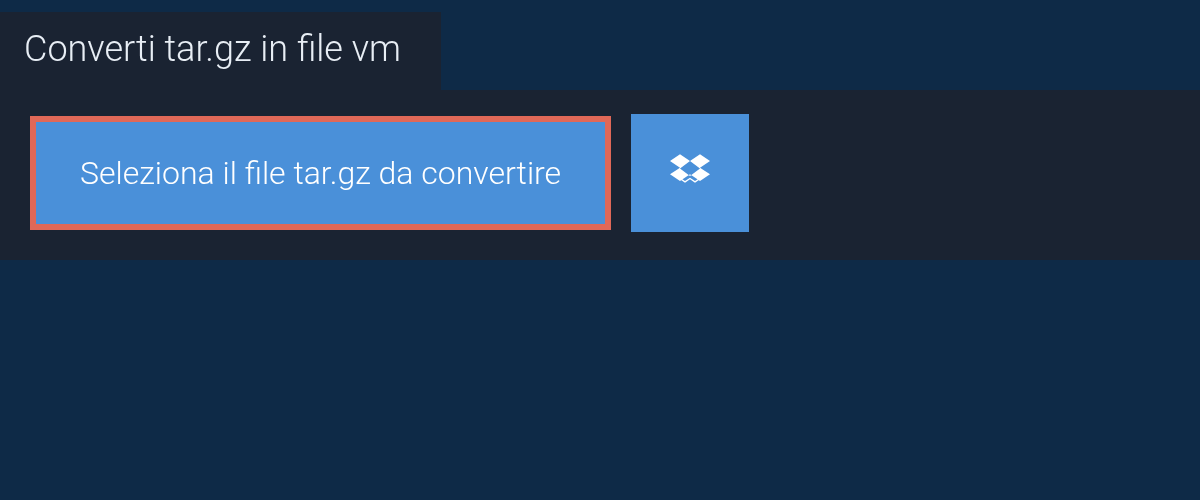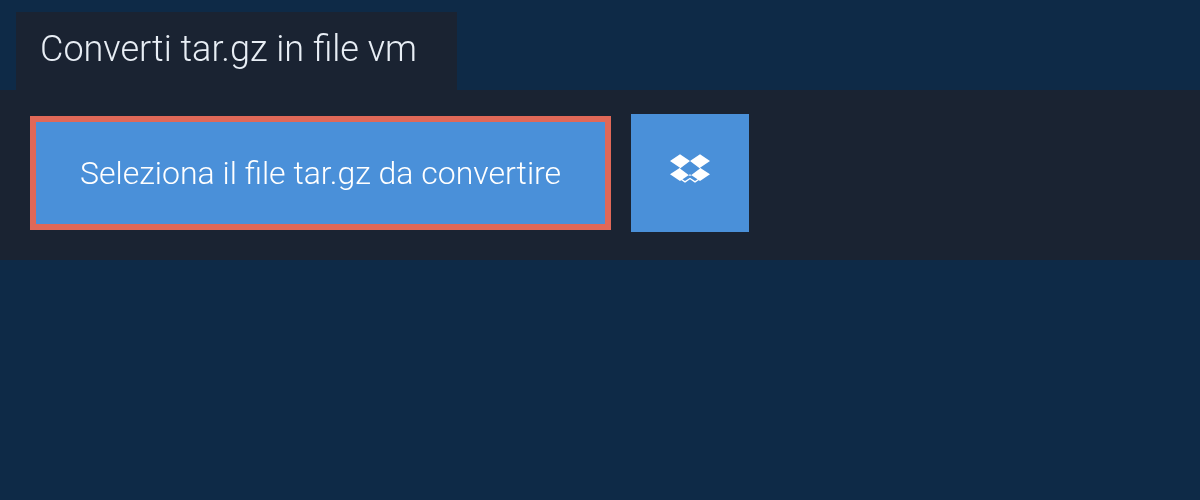--- a/index.html
+++ b/index.html
@@ -14,21 +14,21 @@
       font-family: -apple-system, BlinkMacSystemFont, "Segoe UI", Roboto, Helvetica, Arial, sans-serif;
       overflow: hidden;
     }
     .tab-header {
       display: inline-block;
       background: #1a2332;
       color: #e8eef5;
       font-size: 36px;
       font-weight: 300;
       padding: 16px 40px 20px 24px;
-      margin-left: 16px;
+      margin-left: 0;
       margin-top: 12px;
     }
     .main-area {
       background: #1a2332;
       width: 100%;
       padding: 24px 30px 28px 30px;
       display: flex;
       align-items: center;
       gap: 20px;
     }

